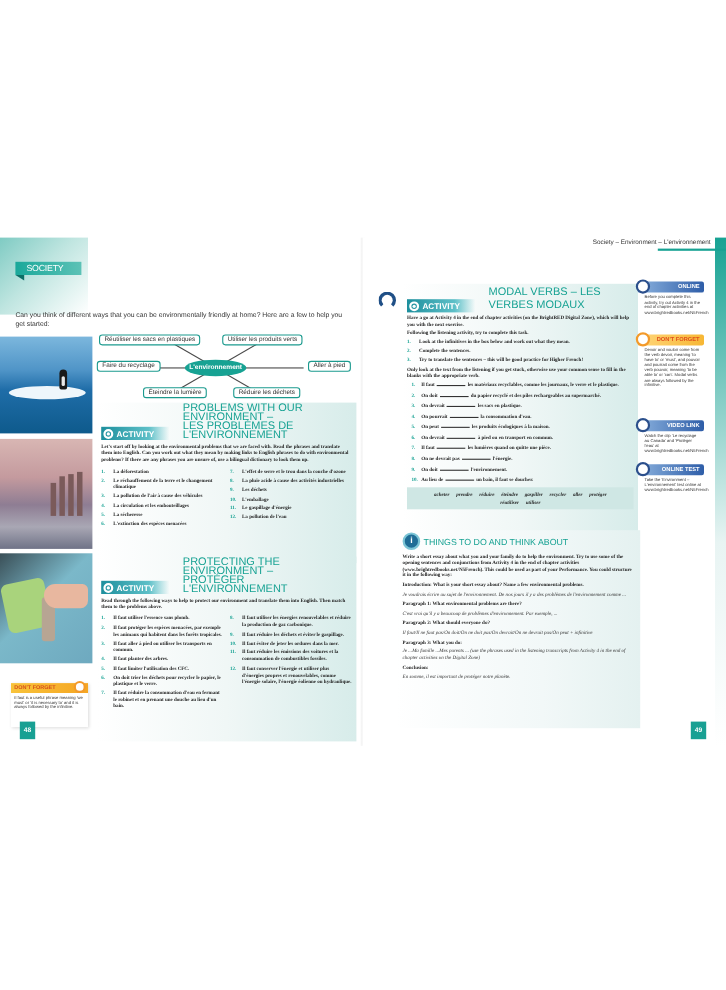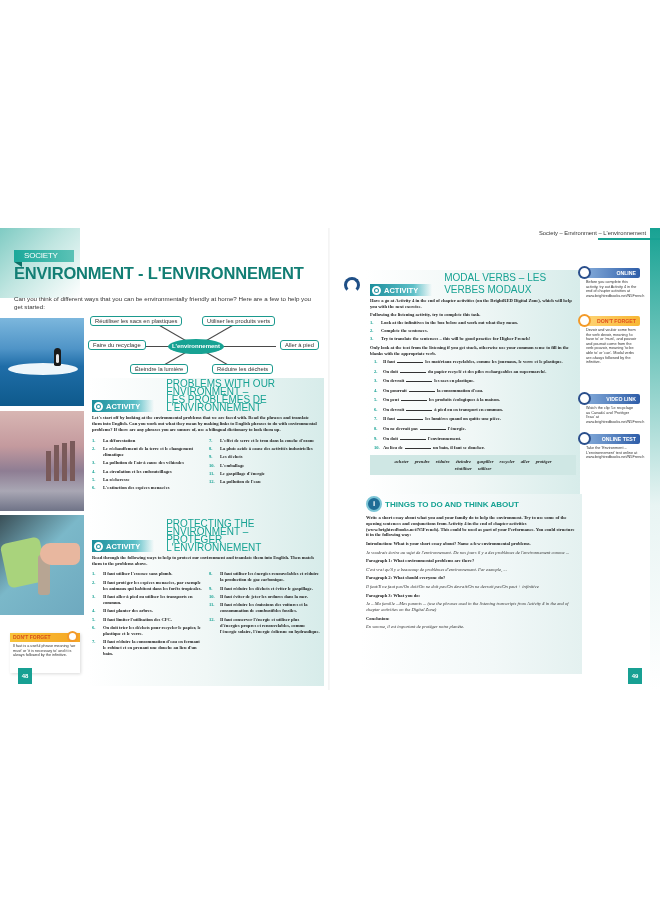--- a/index.html
+++ b/index.html
@@ -1,19 +1,19 @@
 <!DOCTYPE html>
 <html><head>
 <meta charset="utf-8">
 <style>
   * { box-sizing: border-box; margin: 0; padding: 0; }
   html, body { width: 660px; height: 900px; background: #ffffff; overflow: hidden; }
   body { font-family: "Liberation Sans", sans-serif; color: #222; position: relative; }
 
-  .spread { position: absolute; left: 0; top: 228px; width: 596px; height: 462px; }
+  .spread { position: absolute; left: 0; top: 216px; width: 596px; height: 462px; }
 
   
   .page-left { position: absolute; left: 0; top: 0; width: 330px; height: 462px; background: #fff; }
   .left-top-fade { position: absolute; left: 0; top: 0; width: 80px; height: 70px;
     background: linear-gradient(135deg, #7fcbc3 0%, #bfe5e0 45%, rgba(255,255,255,0) 100%); }
   .society-tab { position: absolute; left: 14px; top: 22px; height: 12px; width: 60px;
     background: linear-gradient(90deg, #1aa89a, #5cc2b6); color: #fff; font-size: 8px; padding-left: 10px; line-height: 12px; letter-spacing: -0.2px; }
   .society-tab::after { content: ""; position: absolute; left: 0; top: 12px; border-top: 5px solid #0d6f66; border-left: 8px solid transparent; }
   .page-title { position: absolute; left: 14px; top: 36px; font-size: 16.5px; font-weight: bold; color: #127e74; letter-spacing: -0.2px; white-space: nowrap; }
   .intro { position: absolute; left: 14px; top: 67px; width: 305px; font-size: 6.2px; line-height: 8px; color: #333; }
@@ -68,21 +68,21 @@
   .act3 { left: 36px; top: 42px; width: 214px; height: 225px; padding: 2px 4px; }
   .act3 .act-text p { margin-bottom: 1.5px; }
   .fill-li { display: flex; font-size: 4.6px; line-height: 6px; font-family: "Liberation Serif", serif; font-weight: bold; margin-bottom: 3.6px; }
   .fill-li .n { width: 9px; flex: none; color: #17a293; }
   .blank { display: inline-block; border-bottom: 0.6px solid #333; width: 26px; margin: 0 2px; }
   .wordbank { margin-top: 2px; padding: 3px; background: #cfe7e4; font-size: 4.6px; font-family: "Liberation Serif", serif; font-weight: bold; font-style: italic; text-align: center; line-height: 7px; word-spacing: 5px; }
 
   .things { position: absolute; left: 30px; top: 266px; width: 222px; height: 180px; padding: 2px 6px; background: linear-gradient(90deg, #fff 0%, #f2f8f8 60%, #e4f1f0 100%); }
   .things-head { display: flex; align-items: center; margin-bottom: 3px; }
   .things-icon { width: 16px; height: 16px; border-radius: 50%; background: #1f6d96; border: 2px solid #7cc5d6; margin-right: 3px; color: #fff; font-size: 8px; text-align: center; line-height: 12px; font-weight: bold; }
-  .things-title { color: #17a293; font-size: 8px; font-weight: bold; }
+  .things-title { color: #17a293; font-size: 8px; font-weight: normal; }
   .things p { font-size: 4.6px; line-height: 5.8px; font-family: "Liberation Serif", serif; font-weight: bold; margin-bottom: 2.8px; }
   .things p.it { font-style: italic; font-weight: normal; color: #333; }
 
   .side { position: absolute; left: 250px; width: 60px; }
   .side-head { height: 10px; border-radius: 0 2px 2px 0; color: #fff; font-size: 5.2px; font-weight: bold; text-align: right; padding-right: 4px; line-height: 10px; position: relative; }
   .side-head.blue { background: linear-gradient(90deg, #8bb2de, #2e5da8); }
   .side-head.orange { background: linear-gradient(90deg, #ffd67a, #f7b734); color: #e0501c; }
   .side-ico { position: absolute; left: -2px; top: -2px; width: 13px; height: 13px; border-radius: 50%; background: #fff; border: 2.5px solid #2b4f8c; }
   .side-ico.orange { border-color: #f39a2a; }
   .side-text { font-size: 3.8px; line-height: 4.6px; color: #333; padding: 2px 2px 0 6px; }
@@ -95,21 +95,20 @@
   .spine { position: absolute; left: 328px; top: 0; width: 4px; height: 462px; background: linear-gradient(90deg, rgba(0,0,0,0.05), rgba(0,0,0,0)); }
 </style>
 </head>
 <body>
 
 <div class="spread">
 
   <div class="page-left">
     <div class="left-top-fade"></div>
     <div class="society-tab">SOCIETY</div>
-    <div class="page-title">ENVIRONMENT - L'ENVIRONNEMENT</div>
     <div class="intro">Can you think of different ways that you can be environmentally friendly at home? Here are a few to help you get started:</div>
 
     <div class="photo photo-penguin">
       <div class="ice"></div>
       <div class="penguin"></div>
     </div>
     <div class="photo photo-factory">
       <div class="chimney" style="left:46px;height:30px;"></div>
       <div class="chimney" style="left:54px;height:36px;"></div>
       <div class="chimney" style="left:62px;height:38px;"></div>

